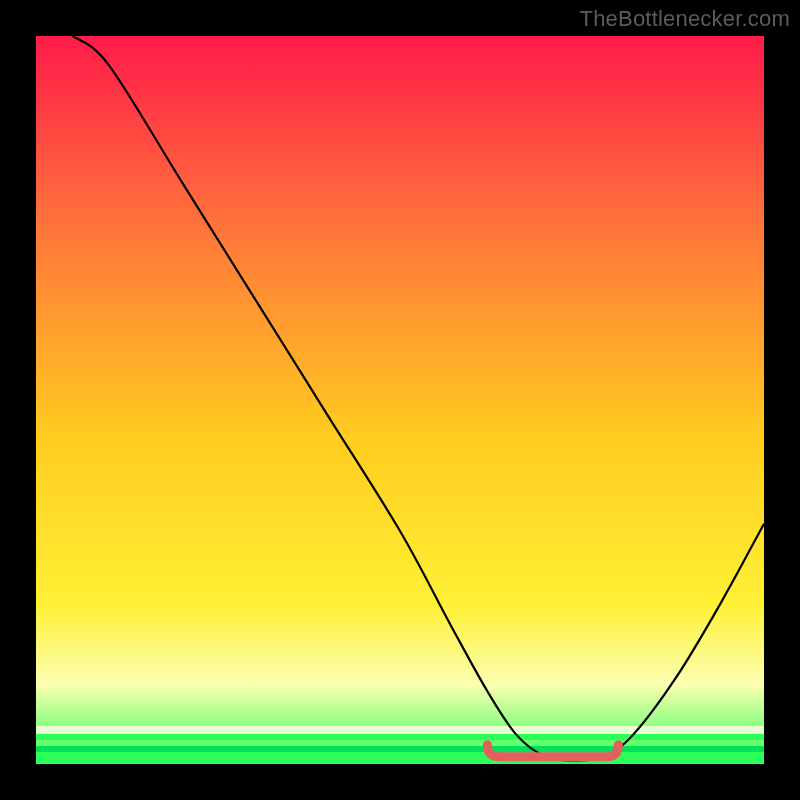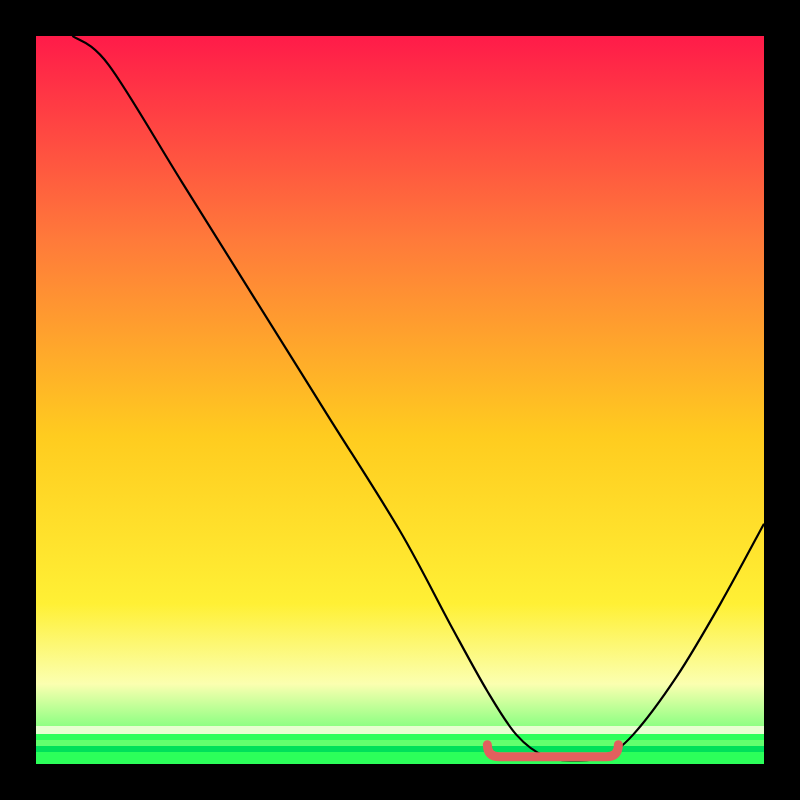--- a/index.html
+++ b/index.html
@@ -46,20 +46,21 @@
     left: 0;
     top: 0;
     width: 728px;
     height: 728px;
   }
 </style>
 </head>
 <body>
 
 <div class="frame">
+  <div class="watermark">TheBottlenecker.com</div>
 
   <div class="plot-area">
     <svg class="gradient" viewBox="0 0 728 728" preserveAspectRatio="none">
       <defs>
         <linearGradient id="bg-grad" x1="0" y1="0" x2="0" y2="1">
             <stop offset="0%" stop-color="#ff1b49"></stop>
             <stop offset="28%" stop-color="#ff7a3a"></stop>
             <stop offset="55%" stop-color="#ffcc1f"></stop>
             <stop offset="78%" stop-color="#fff035"></stop>
             <stop offset="89%" stop-color="#fbffb0"></stop>

